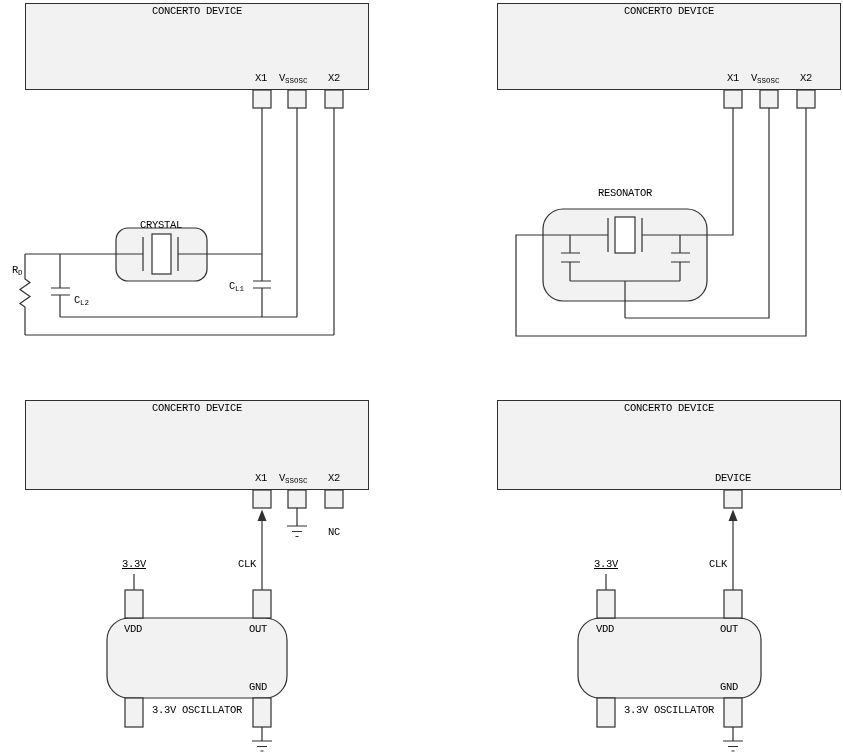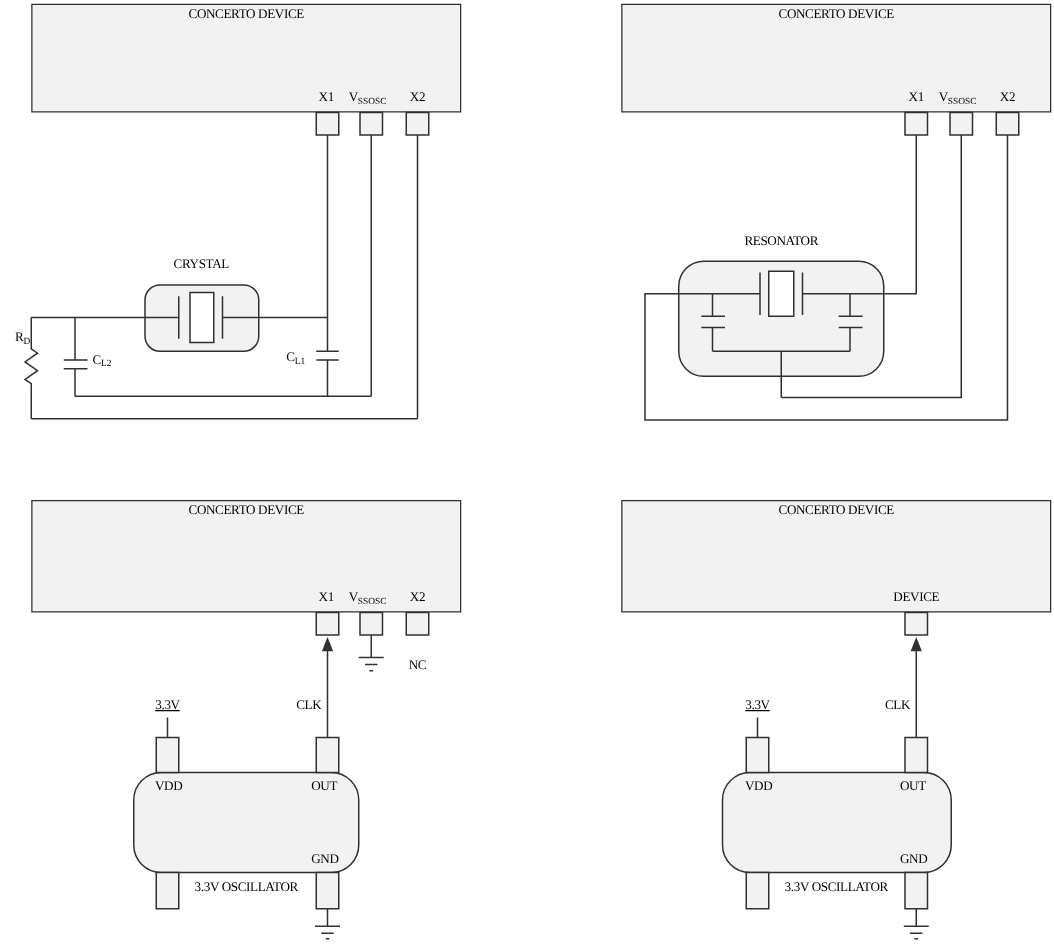--- a/index.html
+++ b/index.html
@@ -1,18 +1,18 @@
 <!DOCTYPE html>
 <html style="--stroke: #303030; --box-fill: #f2f2f2; --white-fill: #ffffff;"><head>
 <meta charset="utf-8">
 <style>
   :root { --stroke:#303030; --box-fill:#f2f2f2; --white-fill:#ffffff; }
   html,body { margin:0; padding:0; background:#ffffff; }
   .canvas { position:relative; width:843px; height:755px; overflow:hidden;
-            font-family:Liberation Serif, serif; color:#000; }
+            font-family:Liberation Mono, monospace; color:#000; }
   .layer { position:absolute; inset:0; }
   .device-box { position:absolute; background:var(--box-fill);
                 border:1px solid var(--stroke); box-sizing:border-box; z-index:0; }
   svg.wiring { position:absolute; left:0; top:0; z-index:1; }
   .lbl { position:absolute; font-size:10.5px; letter-spacing:-0.3px;
          white-space:nowrap; z-index:2; line-height:13px; }
   .ctr { text-align:center; }
   .sub { font-size:7.5px; letter-spacing:0; vertical-align:-2px; }
   .ul  { text-decoration:underline; }
   .wire { stroke:var(--stroke); stroke-width:1.2; fill:none; }
@@ -94,23 +94,23 @@
       <path class="wire" d="M606 574 V590"></path>
       <path class="wire" d="M733 727 V741 M723 741 H743 M728 746.5 H738 M731.5 751 H734.5"></path>
     </g>
   </svg>
 
   <div class="layer">
     <div class="lbl ctr" style="left:25px;top:5px;width:344px">CONCERTO DEVICE</div>
     <div class="lbl ctr" style="left:245px;top:72px;width:32px">X1</div>
     <div class="lbl" style="left:279px;top:72px"><span>V</span><span class="sub">SSOSC</span></div>
     <div class="lbl ctr" style="left:318px;top:72px;width:32px">X2</div>
-    <div class="lbl ctr" style="left:121px;top:205px;width:80px">CRYSTAL</div>
+    <div class="lbl ctr" style="left:121px;top:219px;width:80px">CRYSTAL</div>
     <div class="lbl" style="left:12px;top:264px"><span>R</span><span class="sub">D</span></div>
-    <div class="lbl" style="left:74px;top:282px"><span>C</span><span class="sub">L2</span></div>
+    <div class="lbl" style="left:74px;top:294px"><span>C</span><span class="sub">L2</span></div>
     <div class="lbl" style="left:229px;top:280px"><span>C</span><span class="sub">L1</span></div>
   </div>
 
   <div class="layer">
     <div class="lbl ctr" style="left:497px;top:5px;width:344px">CONCERTO DEVICE</div>
     <div class="lbl ctr" style="left:717px;top:72px;width:32px">X1</div>
     <div class="lbl" style="left:751px;top:72px"><span>V</span><span class="sub">SSOSC</span></div>
     <div class="lbl ctr" style="left:790px;top:72px;width:32px">X2</div>
     <div class="lbl ctr" style="left:575px;top:187px;width:100px">RESONATOR</div>
   </div>

